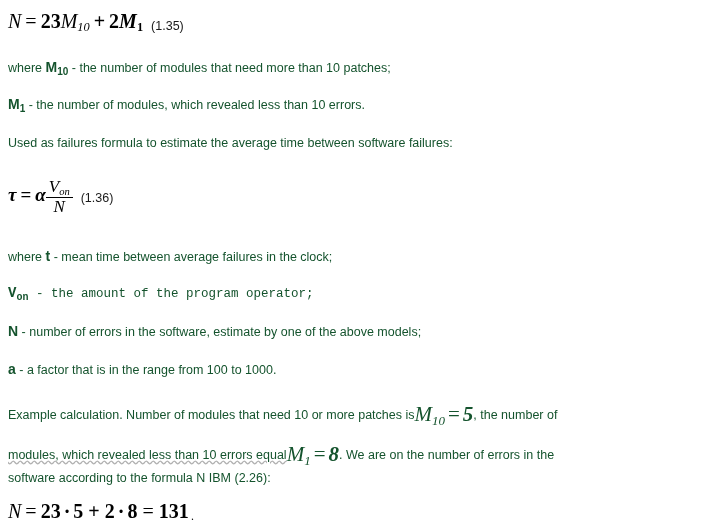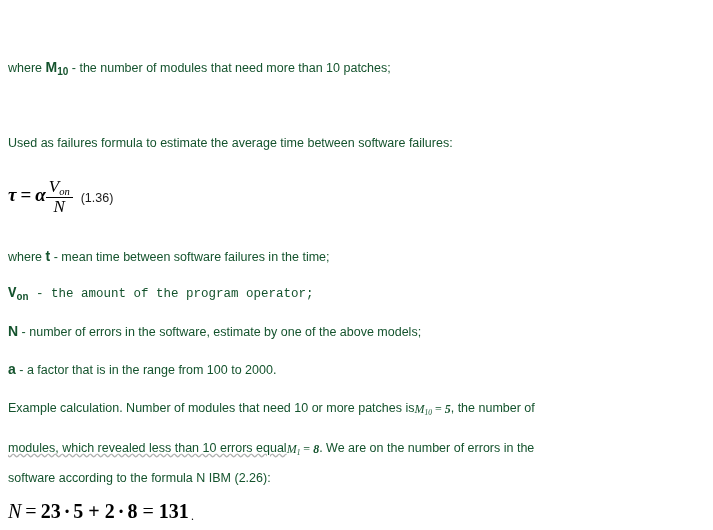--- a/index.html
+++ b/index.html
@@ -94,65 +94,73 @@
     font-weight: bold;
   }
   .sub-sans {
     font-size: 0.72em;
     vertical-align: -0.25em;
     font-weight: bold;
   }
   .inline-fml {
     font-family: "Liberation Serif", serif;
     font-style: italic;
-    font-size: 12px;
+    font-size: 21px;
     white-space: nowrap;
     vertical-align: -0.1em;
   }
   .underline-wavy {
     text-decoration: underline;
     text-decoration-style: wavy;
     text-decoration-color: #b0b0b0;
   }
   
   .r { position: absolute; left: 8px; }
 </style>
 </head>
 <body>
 
 <div class="page">
 
+  <div class="r" style="top:10px;">
+    <span class="formula fml-main">
+      <span>N</span><span style="font-style:normal;padding:0 4px;">=</span><span class="bold-up">23</span><span>M</span><span class="sub">10</span><span class="bold-up" style="padding:0 4px;">+</span><span class="bold-up">2</span><span class="bold-up" style="font-style:italic;">M</span><span class="sub-b">1</span><span class="eqnum">(1.35)</span>
+    </span>
+  </div>
 
   <div class="r line" style="top:58px;">
     <span>where </span><span class="bold-sans" style="font-size:14px;">M</span><span class="sub-sans" style="font-size:10px;">10</span><span> - the number of modules that need more than 10 patches;</span>
   </div>
 
+  <div class="r line" style="top:95px;">
+    <span class="bold-sans" style="font-size:14px;">M</span><span class="sub-sans" style="font-size:10px;">1</span><span> - the number of modules, which revealed less than 10 errors.</span>
+  </div>
 
   <div class="r line" style="top:135px;">Used as failures formula to estimate the average time between software failures:</div>
 
   <div class="r" style="top:178px;">
     <span class="formula">
       <span class="tau">τ</span><span class="tau" style="font-style:normal;padding:0 4px;">=</span><span class="alpha">α</span><span class="frac"><span class="num"><span>V</span><span class="sub">оп</span></span><span class="den">N</span></span><span class="eqnum">(1.36)</span>
     </span>
   </div>
 
   <div class="r line" style="top:247px;">
-    <span>where </span><span class="bold-sans" style="font-size:14px;">t</span><span> - mean time between software failures in the time;</span>
+    <span>where </span><span class="bold-sans" style="font-size:14px;">t</span><span> - mean time between average failures in the clock;</span>
   </div>
 
   <div class="r line" style="top:284px;font-family:Liberation Mono, monospace;">
     <span class="bold-sans" style="font-size:14px;">V</span><span class="sub-sans" style="font-size:10px;">on</span><span> - the amount of the program operator;</span>
   </div>
 
   <div class="r line" style="top:322px;">
     <span class="bold-sans" style="font-size:14px;">N</span><span> - number of errors in the software, estimate by one of the above models;</span>
   </div>
 
   <div class="r line" style="top:360px;">
-    <span class="bold-sans" style="font-size:14px;">a</span><span> - a factor that is in the range from 100 to 2000.</span>
+    <span class="bold-sans" style="font-size:14px;">a</span><span> - a factor that is in the range from 100 to 1000.</span>
   </div>
 
   <div class="r line" style="top:400px; width:697px;">
     <span>Example calculation. Number of modules that need 10 or more patches is</span><span class="inline-fml"><span>M</span><span class="sub">10</span><span style="font-style:normal;padding:0 3px;">=</span><span style="font-weight:bold;">5</span></span><span>, the number of</span>
   </div>
 
   <div class="r line" style="top:440px; width:697px;">
     <span class="underline-wavy">modules, which revealed less than 10 errors equal</span><span class="inline-fml"><span>M</span><span class="sub">1</span><span style="font-style:normal;padding:0 3px;">=</span><span style="font-weight:bold;">8</span></span><span>. We are on the number of errors in the</span>
   </div>
 

